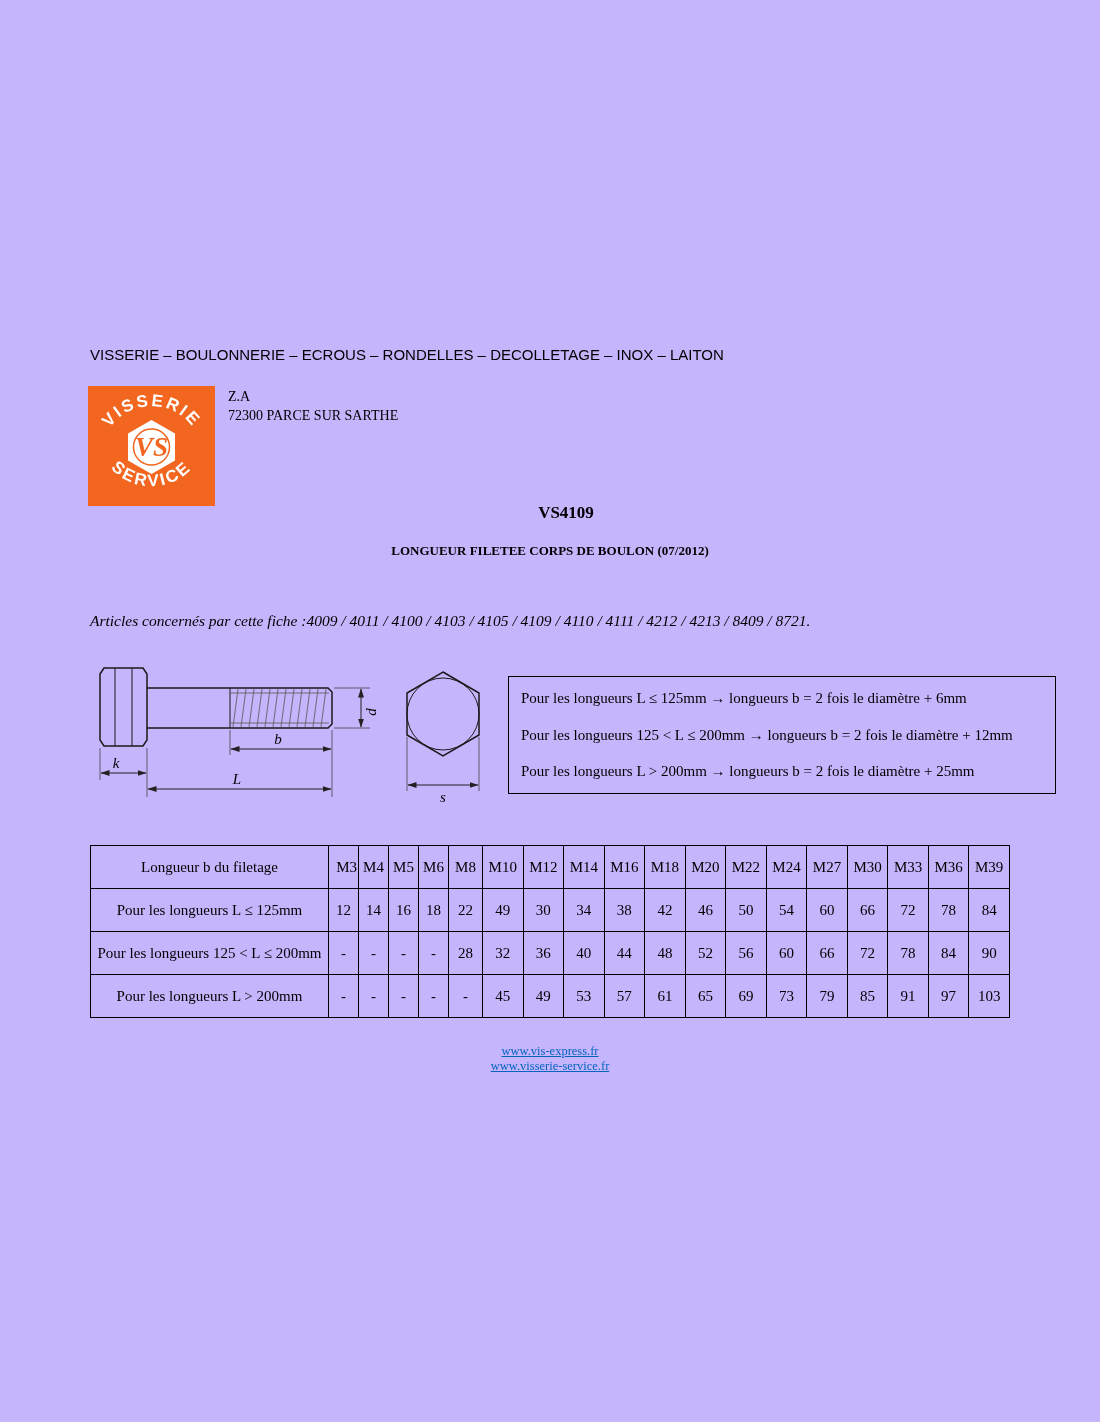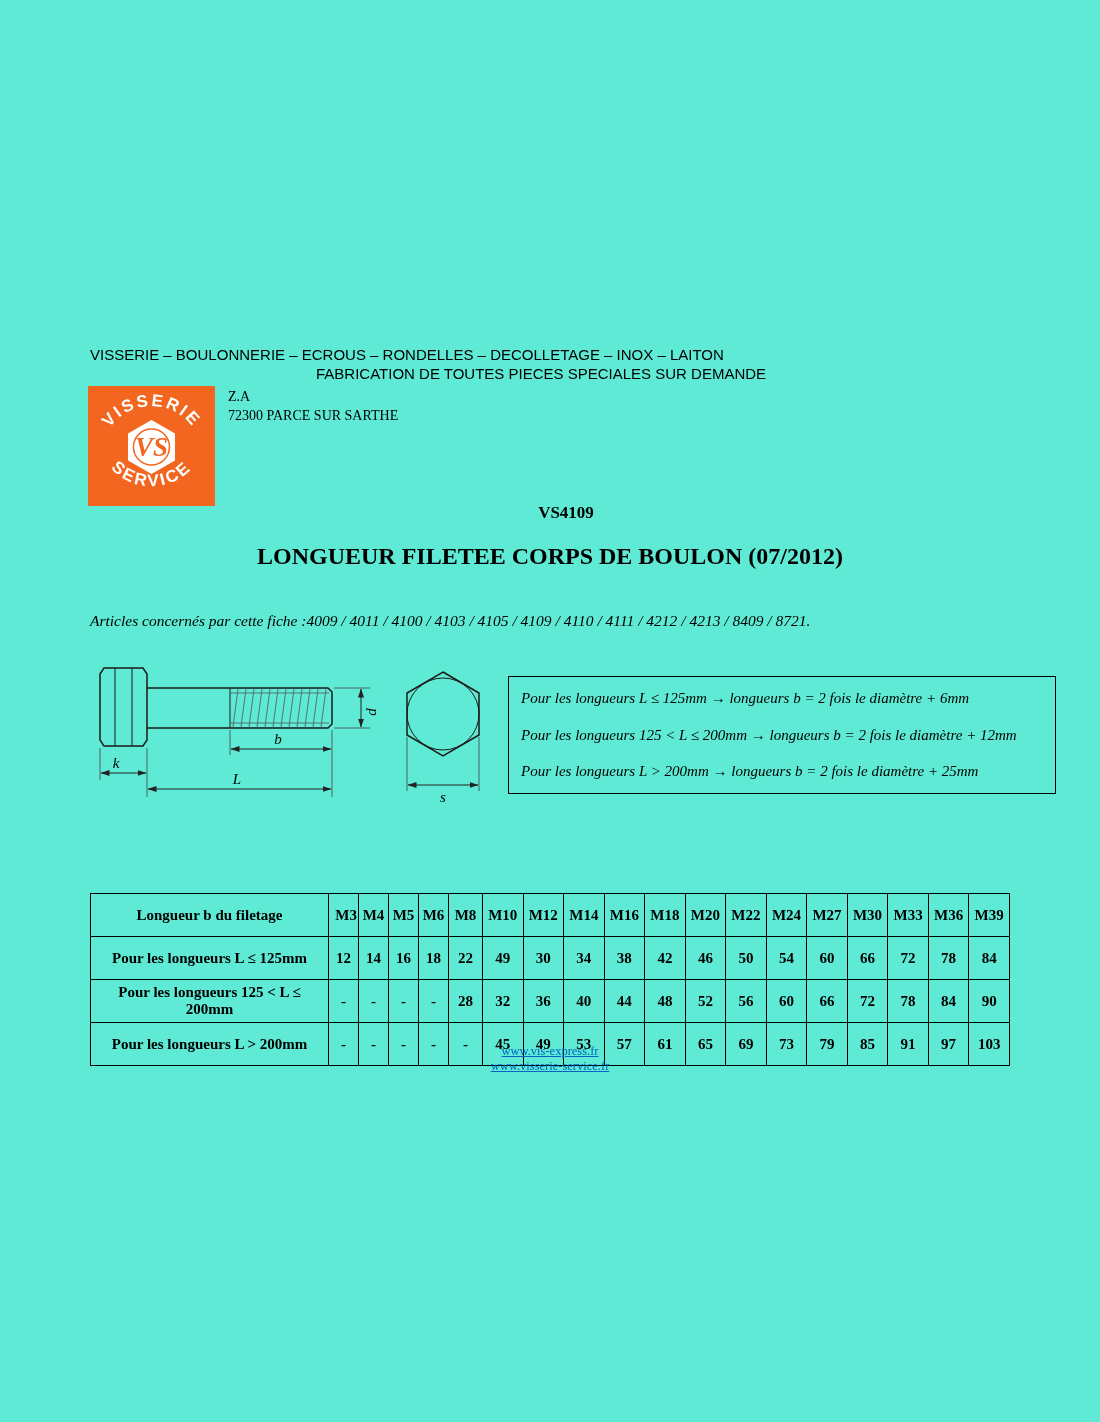--- a/index.html
+++ b/index.html
@@ -1,60 +1,59 @@
 <!DOCTYPE html>
 <html><head>
 <meta charset="utf-8">
 <style>
   * { margin:0; padding:0; box-sizing:border-box; }
   html,body { background:#ffffff; }
   .page {
-    position:relative; width:1100px; height:1422px; background:#5eead4;
+    position:relative; width:1100px; height:1422px; background:#c4b5fd;
     font-family:"Liberation Serif", serif; color:#000; overflow:hidden;
   }
   .abs { position:absolute; }
   .header-line { font-family:"Liberation Sans", sans-serif; font-size:15px; color:#000; white-space:nowrap; }
   .header-line1 { left:90px; top:346px; }
   .header-line2 { left:316px; top:365px; }
   .logo { left:88px; top:386px; }
   .logo-arc { fill:#ffffff; font-family:"Liberation Sans", sans-serif; font-weight:bold; font-size:17px; letter-spacing:2.5px; }
   .logo-vs { fill:#F2661F; font-family:"Liberation Serif", serif; font-style:italic; font-weight:bold; font-size:27px; }
   .address { left:228px; top:387px; font-size:14px; line-height:19px; }
   .centered { left:0; width:1100px; text-align:center; }
   .doc-code { top:503px; font-weight:bold; font-size:17px;margin-left:16px; }
-  .doc-title { top:543px; font-weight:bold; font-size:24px; }
+  .doc-title { top:543px; font-weight:bold; font-size:13px; }
   .doc-norms { top:571px; font-size:15px; }
   .articles { left:90px; top:612px; font-style:italic; font-size:15.5px; white-space:nowrap; }
   .diagram { left:85px; top:658px; }
   .part { stroke:#1a1a1a; stroke-width:1.5; fill:none; }
   .thin { stroke-width:1; }
   .thread { stroke:#555; stroke-width:0.8; fill:none; }
   .ext { stroke:#444; stroke-width:0.8; }
   .dim { stroke:#222; stroke-width:1; }
   .dimlabel { font-family:"Liberation Serif", serif; font-style:italic; font-size:15px; fill:#000; }
   .rules-box {
     left:508px; top:676px; width:548px; height:118px; border:1px solid #000;
     display:flex; flex-direction:column; justify-content:space-between;
     padding:13px 12px; font-size:15px;
   }
-  .rules-line { white-space:nowrap;font-style:italic; }
-  .table-wrap { left:90px; top:893px;font-weight:bold; }
+  .rules-line { white-space:nowrap; }
+  .table-wrap { left:90px; top:845px; }
   table.data-table { border-collapse:collapse; table-layout:fixed; width:920px; font-family:"Liberation Serif", serif; font-size:15px; }
   table.data-table td { border:1px solid #000; text-align:center; vertical-align:middle; height:43px; padding:2px 1px; }
   table.data-table td.label-cell { padding:2px 6px; }
   .footer { top:1044px; font-size:12.5px; line-height:15px; }
   .footer a { color:#0563C1; text-decoration:underline; display:block; cursor:pointer; }
 </style>
 </head>
 <body>
 
 <div class="page">
 
   <div class="abs header-line header-line1">VISSERIE – BOULONNERIE – ECROUS – RONDELLES – DECOLLETAGE – INOX – LAITON</div>
-  <div class="abs header-line header-line2">FABRICATION DE TOUTES PIECES SPECIALES SUR DEMANDE</div>
 
   <svg class="abs logo" width="127" height="120" viewBox="0 0 127 120">
     <rect x="0" y="0" width="127" height="120" fill="#F2661F"></rect>
     <defs>
       <path id="arcTop" d="M 13 64 A 51 51 0 0 1 114 64"></path>
       <path id="arcBottom" d="M 10 58 A 55 55 0 0 0 117 58"></path>
     </defs>
     <text class="logo-arc">
       <textPath href="#arcTop" startOffset="50%" text-anchor="middle">VISSERIE</textPath>
     </text>

